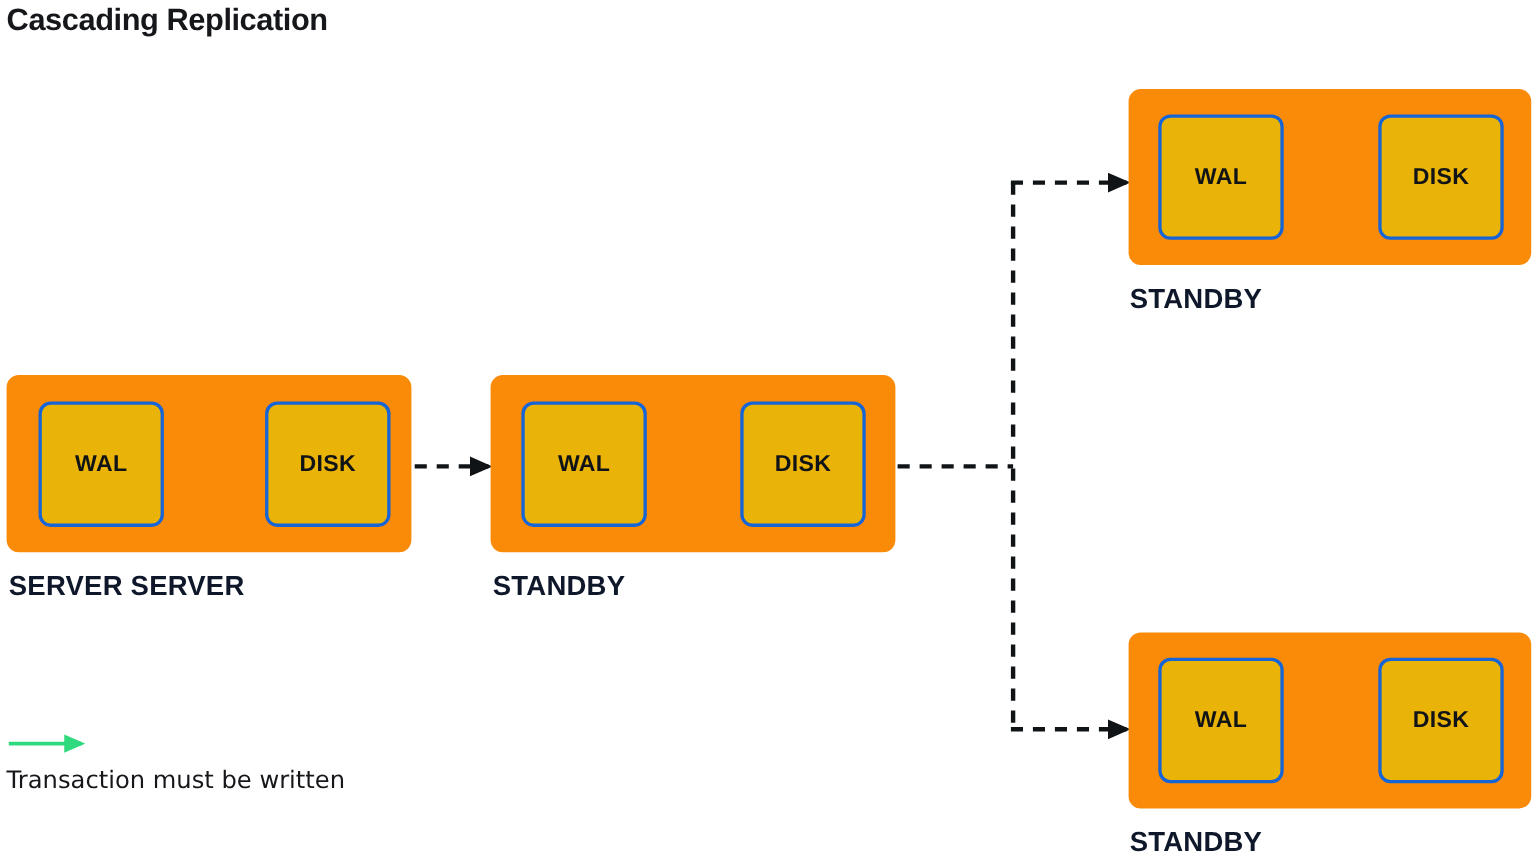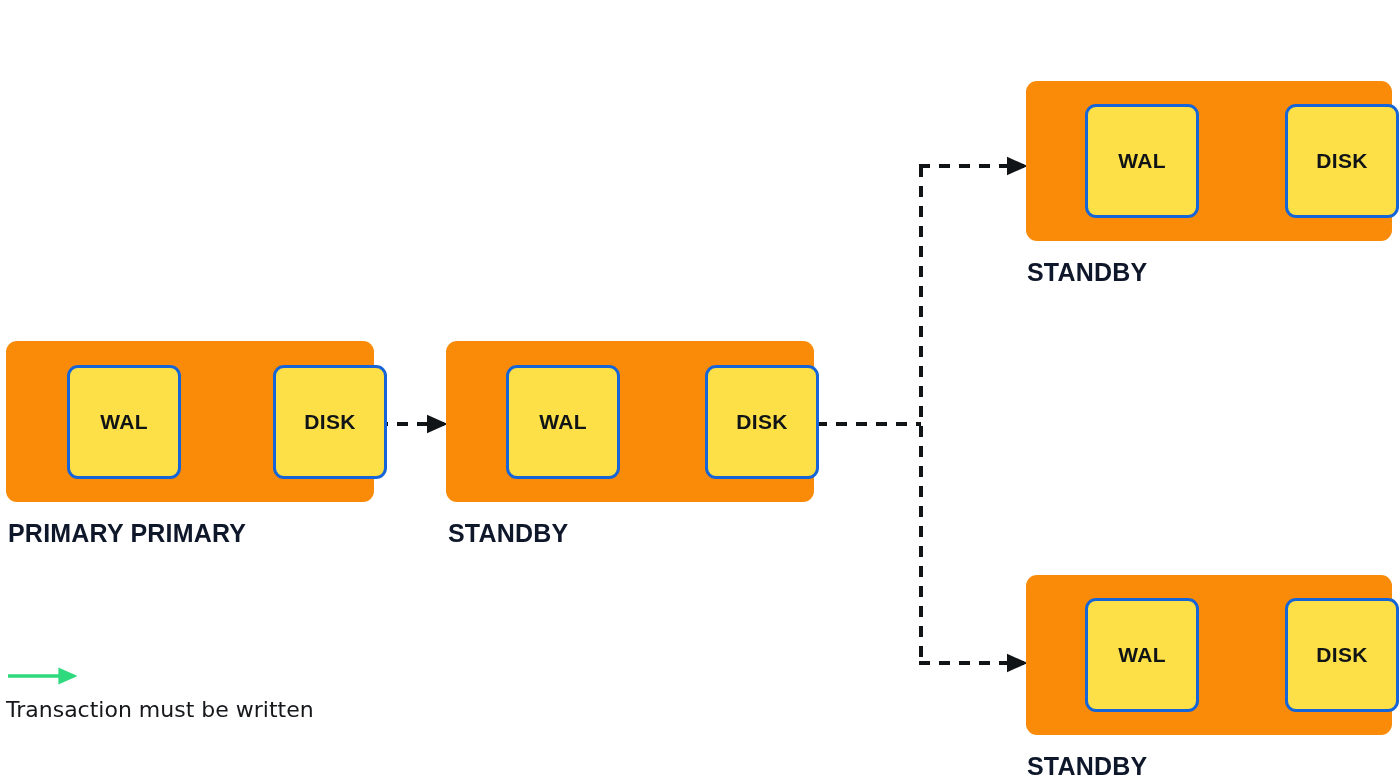--- a/index.html
+++ b/index.html
@@ -32,27 +32,26 @@
   
   .server {
     position: absolute;
     background: #F98B08;
     border-radius: 11px;
     display: flex;
     align-items: center;
   }
   .node {
     position: absolute;
-    background: #fde047;
+    background: #eab308;
     border: 3px solid #1565D8;
     border-radius: 11px;
     display: flex;
     align-items: center;
     justify-content: center;
-    margin-left: 32px;
   }
   .node-label {
     font-size: 21px;
     font-weight: bold;
     color: #111417;
     letter-spacing: 0.3px;
     user-select: none;
   }
 
   
@@ -93,20 +92,21 @@
     line-height: 26px;
     color: #15171a;
     font-family: "DejaVu Sans", sans-serif;
   }
 </style>
 </head>
 <body>
 
 <div id="stage">
 
+  <div class="page-title">Cascading Replication</div>
 
   <svg id="connectors" viewBox="0 0 1400 779" width="1400" height="779">
     <defs>
       <marker id="arrow-black" viewBox="0 0 10 10" refX="8.2" refY="5" markerWidth="5.2" markerHeight="5.2" orient="auto-start-reverse">
         <path d="M 0 0.6 L 10 5 L 0 9.4 z" fill="#111417"></path>
       </marker>
       <marker id="arrow-green" viewBox="0 0 10 10" refX="8.2" refY="5" markerWidth="5.4" markerHeight="5.4" orient="auto-start-reverse">
         <path d="M 0 0.6 L 10 5 L 0 9.4 z" fill="#2FD97E"></path>
       </marker>
     </defs>
@@ -149,21 +149,21 @@
   </svg>
 
   <div class="server" style="left:6px; top:341px; width:368px; height:161px;">
     <div class="node" style="left:29px; top:24px; width:114px; height:114px;">
       <span class="node-label">WAL</span>
     </div>
     <div class="node" style="left:235px; top:24px; width:114px; height:114px;">
       <span class="node-label">DISK</span>
     </div>
   </div>
-  <div class="server-caption" style="left:8px; top:519px;">PRIMARY PRIMARY</div>
+  <div class="server-caption" style="left:8px; top:519px;">SERVER SERVER</div>
 
   <div class="server" style="left:446px; top:341px; width:368px; height:161px;">
     <div class="node" style="left:28px; top:24px; width:114px; height:114px;">
       <span class="node-label">WAL</span>
     </div>
     <div class="node" style="left:227px; top:24px; width:114px; height:114px;">
       <span class="node-label">DISK</span>
     </div>
   </div>
   <div class="server-caption" style="left:448px; top:519px;">STANDBY</div>

